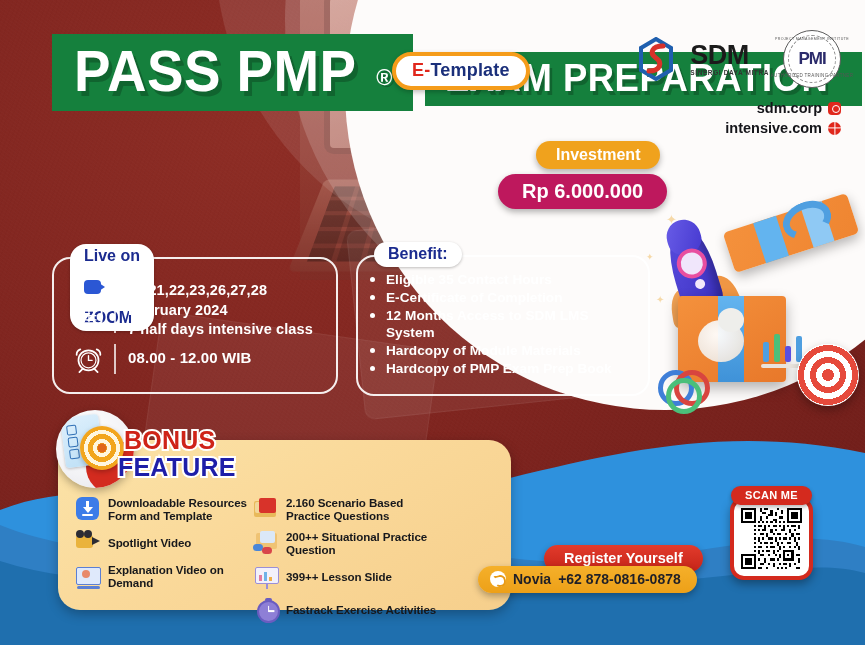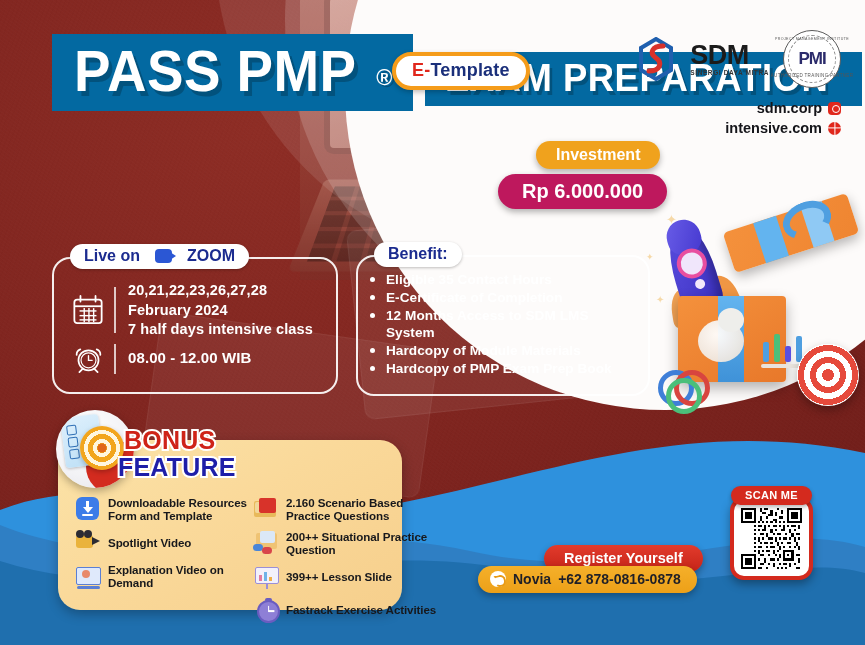--- a/index.html
+++ b/index.html
@@ -64,21 +64,21 @@
 
   
   .wave{position:absolute;left:0;width:100%;}
   .wave svg{display:block;width:100%;}
   .w1{bottom:0;height:230px;}
   .w2{bottom:0;height:190px;}
   .w3{bottom:0;height:130px;}
 
   
   .title-wrap{position:absolute;left:52px;top:34px;z-index:20;}
-  .band{background:#0369a1;display:inline-block;position:relative;}
+  .band{background:#15803d;display:inline-block;position:relative;}
   .band1{padding:9px 20px 11px 22px;}
   .band2{padding:7px 18px 9px 20px;margin-top:12px;margin-left:8px;}
   .band .txt{font-weight:900;color:#fff;letter-spacing:.5px;line-height:1;
     font-family:"Liberation Sans","DejaVu Sans",sans-serif;
     transform:scaleX(.96);transform-origin:left center;display:inline-block;}
   .band1 .txt{font-size:57px;text-shadow:4px 5px 0 rgba(0,0,0,.22);}
   .band2 .txt{font-size:38px;text-shadow:3px 4px 0 rgba(0,0,0,.22);}
   .reg{font-size:22px;font-weight:700;color:#fff;vertical-align:super;margin-left:8px;
     text-shadow:2px 2px 0 rgba(0,0,0,.22);}
 
@@ -118,21 +118,21 @@
   .inv{position:absolute;left:536px;top:141px;z-index:22;}
   .inv .pill{border-radius:20px;font-weight:800;color:#fff;text-align:center;
     box-shadow:0 3px 6px rgba(0,0,0,.3);}
   .inv .p1{background:#f0a21d;font-size:16px;padding:5px 20px;display:inline-block;}
   .inv .p2{background:#be185d;font-size:20px;padding:6px 24px;margin-top:5px;margin-left:-38px;display:inline-block;}
 
   
   .box{position:absolute;border:2px solid rgba(255,255,255,.92);border-radius:18px;z-index:18;}
   .box-label{position:absolute;top:-15px;left:16px;background:#fff;border-radius:16px;
     padding:3px 14px 4px;font-size:16px;font-weight:800;color:#1b2b8f;white-space:nowrap;
-    box-shadow:0 1px 3px rgba(0,0,0,.25);display:flex;align-items:center;gap:15px;}
+    box-shadow:0 1px 3px rgba(0,0,0,.25);display:flex;align-items:flex-start;gap:15px;flex-direction:column;}
   .zoom-ic{width:17px;height:14px;background:#2b57d4;border-radius:4px;position:relative;display:inline-block;}
   .zoom-ic:after{content:"";position:absolute;right:-4px;top:3px;border-left:6px solid #2b57d4;
     border-top:4px solid transparent;border-bottom:4px solid transparent;}
 
   .schedule{left:52px;top:257px;width:282px;height:133px;}
   .sched-row{position:absolute;display:flex;align-items:center;gap:0;color:#fff;}
   .sched-ic{width:44px;display:flex;justify-content:center;}
   .sched-div{width:2px;height:46px;background:rgba(255,255,255,.75);margin:0 12px 0 4px;}
   .sched-txt{font-size:14.5px;font-weight:700;line-height:1.35;letter-spacing:.1px;}
   .r1{left:12px;top:22px;}
@@ -141,21 +141,21 @@
   .r2 .sched-txt{font-size:15px;}
 
   .benefit{left:356px;top:255px;width:290px;height:137px;}
   .benefit ul{margin:0;padding:14px 10px 0 26px;list-style:none;}
   .benefit li{color:#fff;font-size:13.6px;font-weight:800;line-height:1.31;position:relative;
     padding-left:2px;letter-spacing:.05px;}
   .benefit li:before{content:"";position:absolute;left:-14px;top:6px;width:5px;height:5px;
     border-radius:50%;background:#fff;}
 
   
-  .bonus{position:absolute;left:58px;top:440px;width:344px;height:170px;z-index:20;
+  .bonus{position:absolute;left:58px;top:440px;width:453px;height:170px;z-index:20;
     border-radius:22px;background:linear-gradient(150deg,#fbe3a8 0%,#fad99a 45%,#f6cf8c 100%);
     box-shadow:0 4px 12px rgba(0,0,0,.28);}
   .bonus-badge{position:absolute;left:56px;top:410px;width:78px;height:78px;z-index:24;}
   .bb-circle{position:absolute;inset:0;border-radius:50%;
     background:radial-gradient(circle at 35% 30%, #fff 0%, #f3f3f6 55%, #e2e2ea 100%);
     box-shadow:0 3px 8px rgba(0,0,0,.3);overflow:hidden;}
   .bb-circle .quad{position:absolute;right:-6px;bottom:-6px;width:54px;height:54px;border-radius:50%;
     background:#d32b1f;}
   .bb-clip{position:absolute;left:7px;top:6px;width:38px;height:50px;border-radius:4px;
     background:linear-gradient(160deg,#dff0fc,#bcdff6);box-shadow:0 1px 3px rgba(0,0,0,.25);

